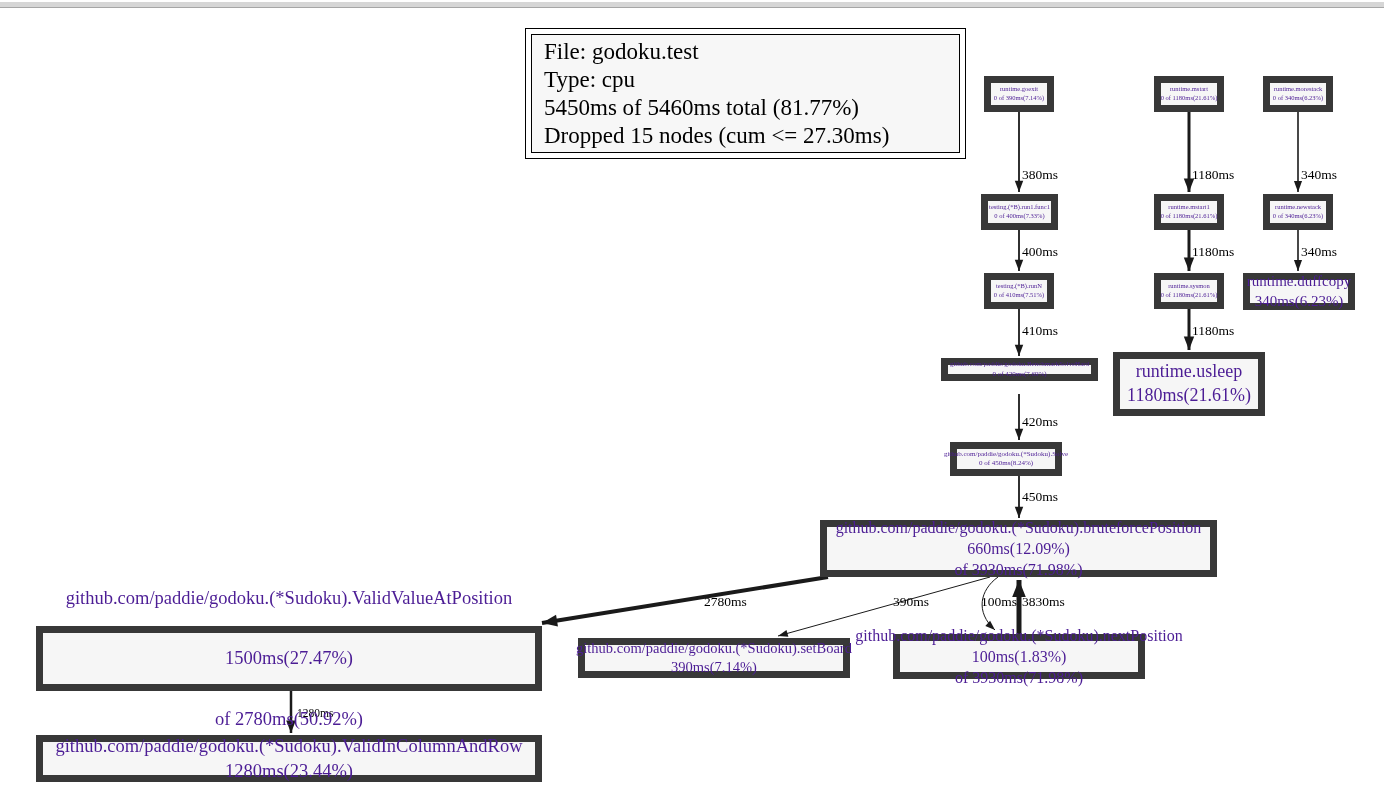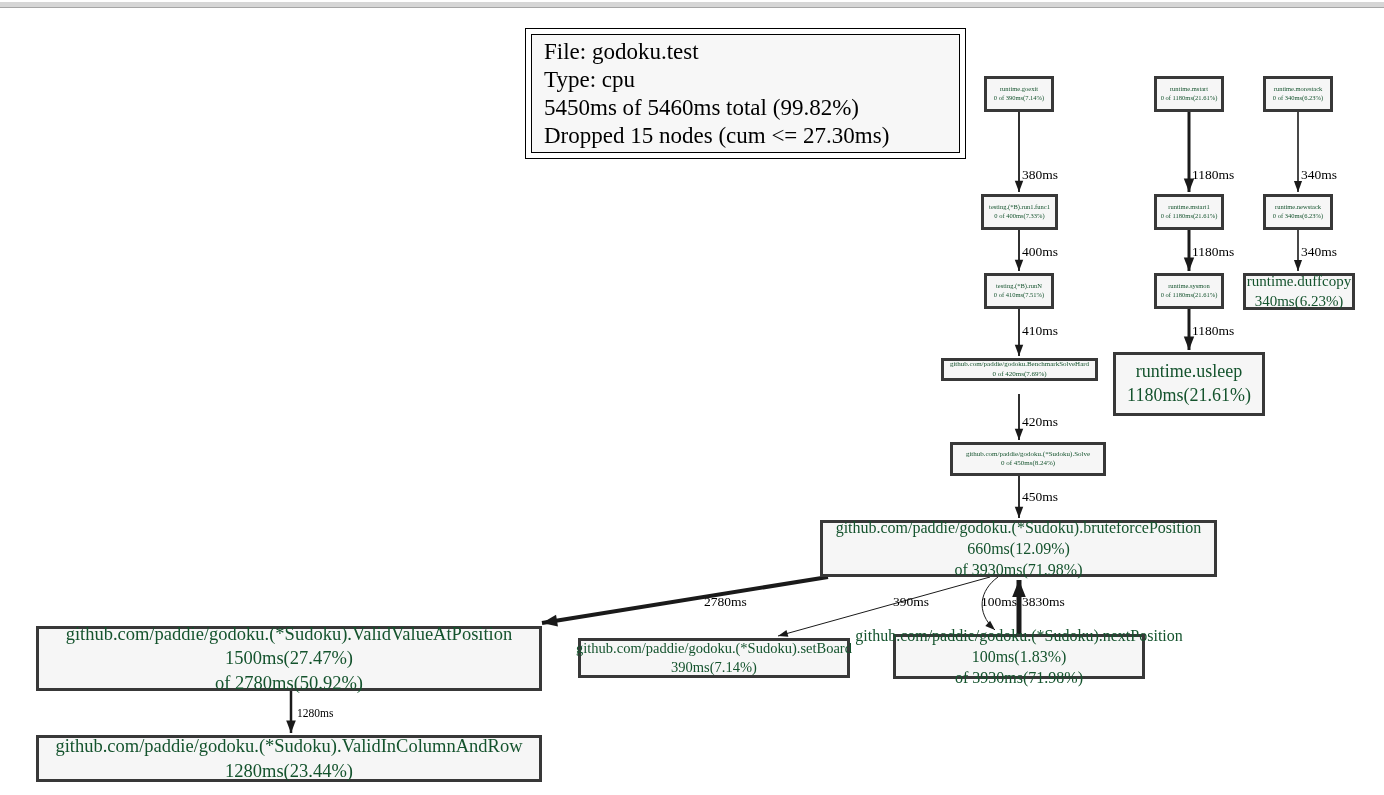--- a/index.html
+++ b/index.html
@@ -38,23 +38,23 @@
     border: 1px solid #000000;
     background: #f7f7f7;
     padding: 3px 0 4px 12px;
     font-size: 23px;
     line-height: 28px;
     color: #000000;
     white-space: nowrap;
   }
   .node {
     position: absolute;
-    border: 3px solid #b91c1c;
+    border: 7px solid #b91c1c;
     background: #f6f6f6;
-    color: #14532d;
+    color: #4c1d95;
     display: flex;
     flex-direction: column;
     align-items: center;
     justify-content: center;
     text-align: center;
     line-height: 1.32;
     white-space: nowrap;
     overflow: visible;
   }
   .edge-label {
@@ -180,34 +180,34 @@
         <div>0 of 1180ms(21.61%)</div>
       </div>
       <div class="node" style="left: 1243px; top: 273px; width: 112px; height: 37px; font-size: 15px; background: rgb(246, 246, 246); border-color: rgb(56, 56, 56);">
         <div>runtime.duffcopy</div>
         <div>340ms(6.23%)</div>
       </div>
       <div class="node" style="left: 941px; top: 358px; width: 157px; height: 23px; font-size: 7px; background: rgb(246, 246, 246); border-color: rgb(56, 56, 56);">
         <div>github.com/paddie/godoku.BenchmarkSolveHard</div>
         <div>0 of 420ms(7.69%)</div>
       </div>
-      <div class="node" style="left: 950px; top: 442px; width: 156px; height: 34px; font-size: 7px; background: rgb(246, 246, 246); border-color: rgb(56, 56, 56);">
+      <div class="node" style="left: 950px; top: 442px; width: 112px; height: 34px; font-size: 7px; background: rgb(246, 246, 246); border-color: rgb(56, 56, 56);">
         <div>github.com/paddie/godoku.(*Sudoku).Solve</div>
         <div>0 of 450ms(8.24%)</div>
       </div>
       <div class="node" style="left: 1113px; top: 352px; width: 152px; height: 64px; font-size: 18px; background: rgb(246, 246, 246); border-color: rgb(56, 56, 56);">
         <div>runtime.usleep</div>
         <div>1180ms(21.61%)</div>
       </div>
       <div class="node" style="left: 820px; top: 520px; width: 397px; height: 57px; font-size: 16px; background: rgb(246, 246, 246); border-color: rgb(56, 56, 56);">
         <div>github.com/paddie/godoku.(*Sudoku).bruteforcePosition</div>
         <div>660ms(12.09%)</div>
         <div>of 3930ms(71.98%)</div>
       </div>
-      <div class="node" style="left: 36px; top: 626px; width: 506px; height: 65px; font-size: 18.5px; background: rgb(246, 246, 246); border-color: rgb(56, 56, 56);">
+      <div class="node" style="left: 36px; top: 626px; width: 506px; height: 65px; font-size: 18.5px; background: rgb(246, 246, 246); border-color: rgb(56, 56, 56); gap: 36px;">
         <div>github.com/paddie/godoku.(*Sudoku).ValidValueAtPosition</div>
         <div>1500ms(27.47%)</div>
         <div>of 2780ms(50.92%)</div>
       </div>
       <div class="node" style="left: 578px; top: 638px; width: 272px; height: 40px; font-size: 14.5px; background: rgb(246, 246, 246); border-color: rgb(56, 56, 56);">
         <div>github.com/paddie/godoku.(*Sudoku).setBoard</div>
         <div>390ms(7.14%)</div>
       </div>
       <div class="node" style="left: 893px; top: 634px; width: 252px; height: 45px; font-size: 16px; background: rgb(246, 246, 246); border-color: rgb(56, 56, 56);">
         <div>github.com/paddie/godoku.(*Sudoku).nextPosition</div>
@@ -217,17 +217,17 @@
       <div class="node" style="left: 36px; top: 735px; width: 506px; height: 47px; font-size: 18.5px; background: rgb(246, 246, 246); border-color: rgb(56, 56, 56);">
         <div>github.com/paddie/godoku.(*Sudoku).ValidInColumnAndRow</div>
         <div>1280ms(23.44%)</div>
       </div>
     </div>
 
   <div class="legend-outer">
     <div class="legend-inner">
       <div>File: godoku.test</div>
       <div>Type: cpu</div>
-      <div>5450ms of 5460ms total (99.82%)</div>
+      <div>5450ms of 5460ms total (81.77%)</div>
       <div>Dropped 15 nodes (cum &lt;= 27.30ms)</div>
     </div>
   </div>
 </div>
 
 </body></html>

